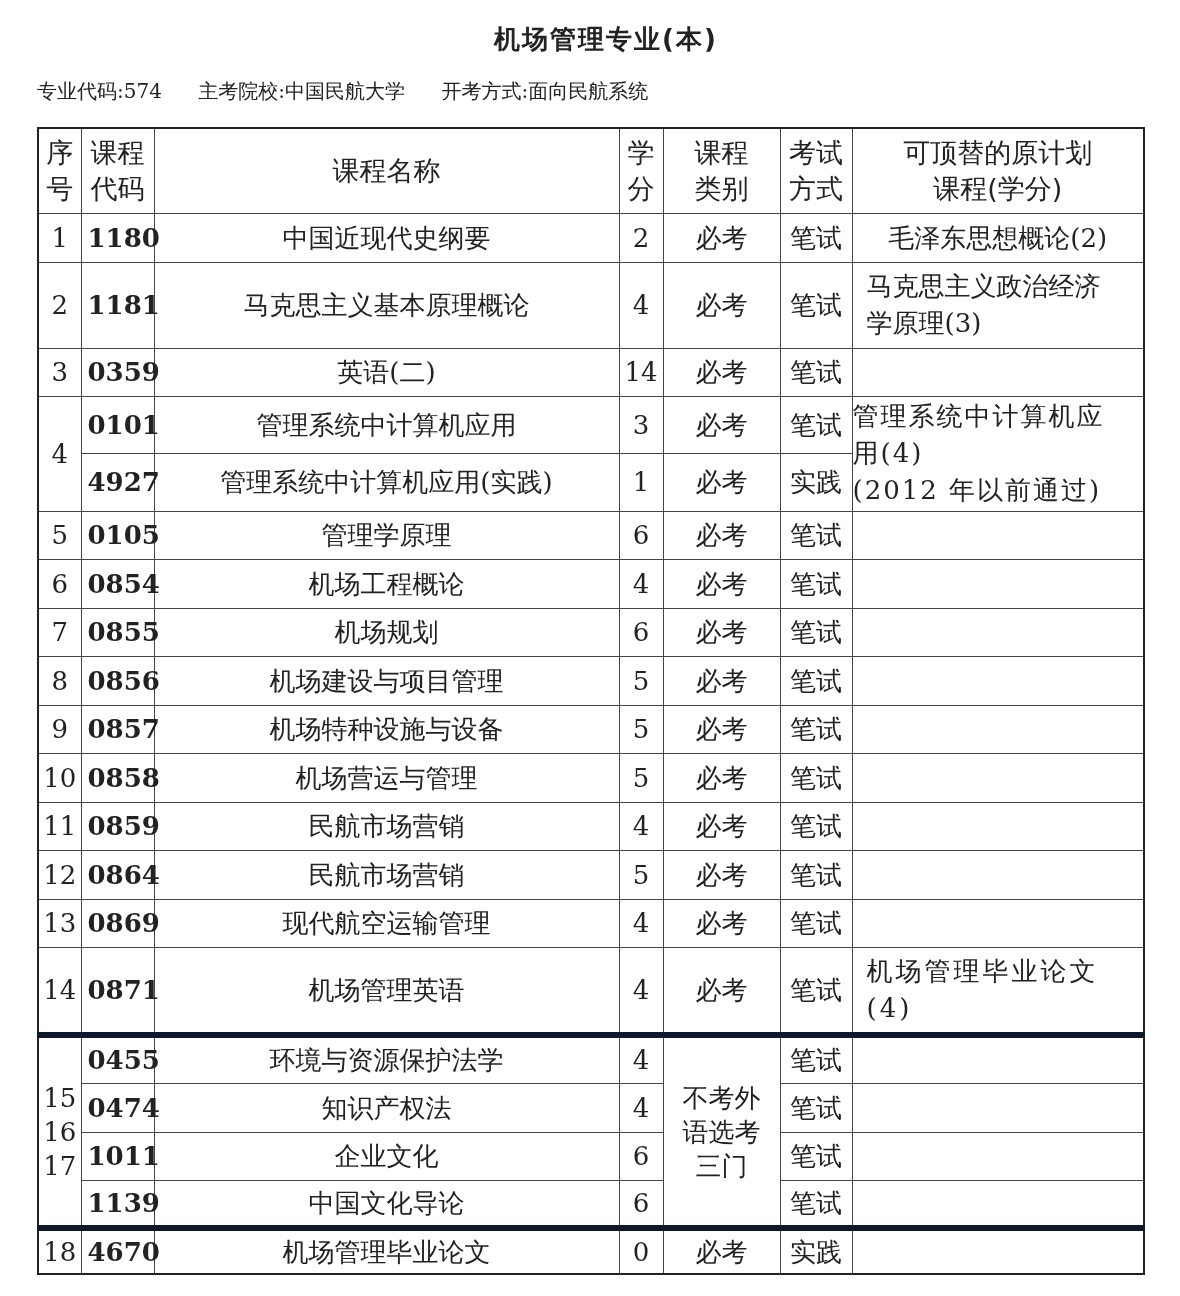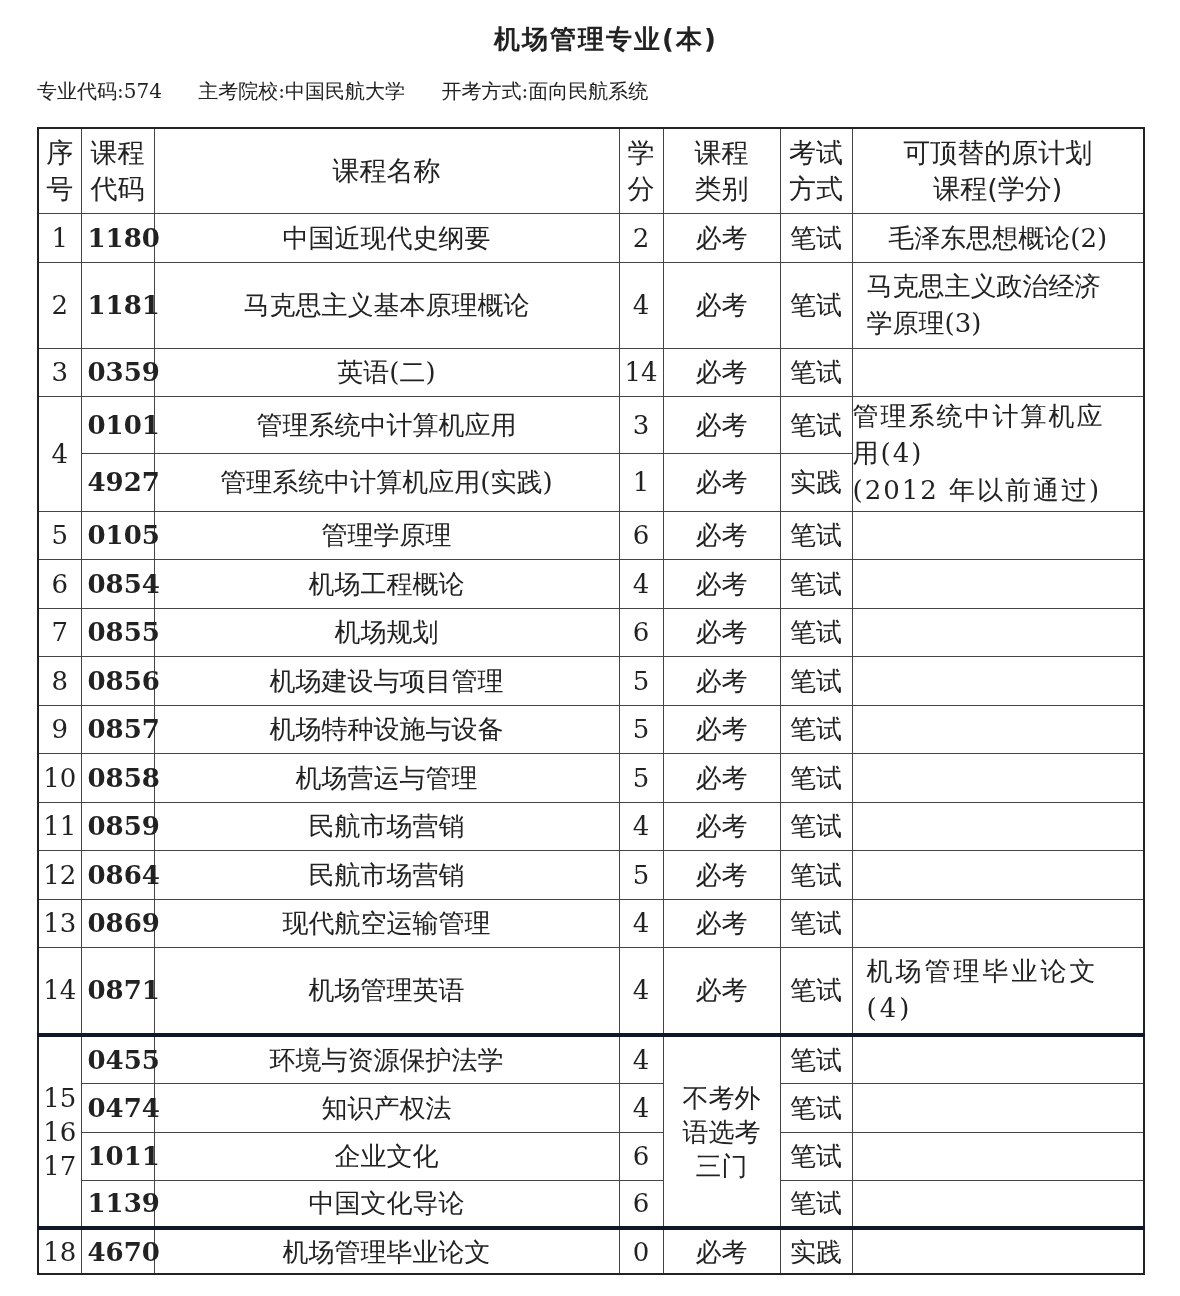--- a/index.html
+++ b/index.html
@@ -6,21 +6,21 @@
   body{width:1180px;height:1296px;position:relative;overflow:hidden;font-family:"DejaVu Serif","Liberation Serif",serif;color:#222;}
   .title{position:absolute;left:16px;width:1180px;top:22px;text-align:center;font-family:"DejaVu Sans","Liberation Sans",sans-serif;font-size:26px;font-weight:bold;letter-spacing:2px;}
   .meta{position:absolute;left:37px;top:78px;font-size:20px;white-space:nowrap;}
   .meta span{margin-right:30px;}
   table{position:absolute;left:37px;top:127px;border-collapse:collapse;table-layout:fixed;width:1106px;border:2px solid #222;}
   td,th{border:1px solid #444;text-align:center;vertical-align:middle;font-size:26px;font-weight:normal;padding:0;line-height:34px;}
   th{font-family:"DejaVu Sans","Liberation Sans",sans-serif;font-size:27px;line-height:36px;}
   .l{text-align:left;padding-left:14px;line-height:37px;margin-top:48px;}
   .l2{text-align:left;line-height:37px;letter-spacing:2px;}
   .code{text-align:left;padding-left:6px;font-weight:bold;}
-  .thick-top td{border-top:4px solid #0f172a;}
+  .thick-top td{border-top:6px solid #0f172a;}
 </style>
 </head>
 <body>
 
 <div class="title">机场管理专业(本)</div>
 <div class="meta">
   <span>专业代码:574</span>
   <span>主考院校:中国民航大学</span>
   <span>开考方式:面向民航系统</span>
 </div>

